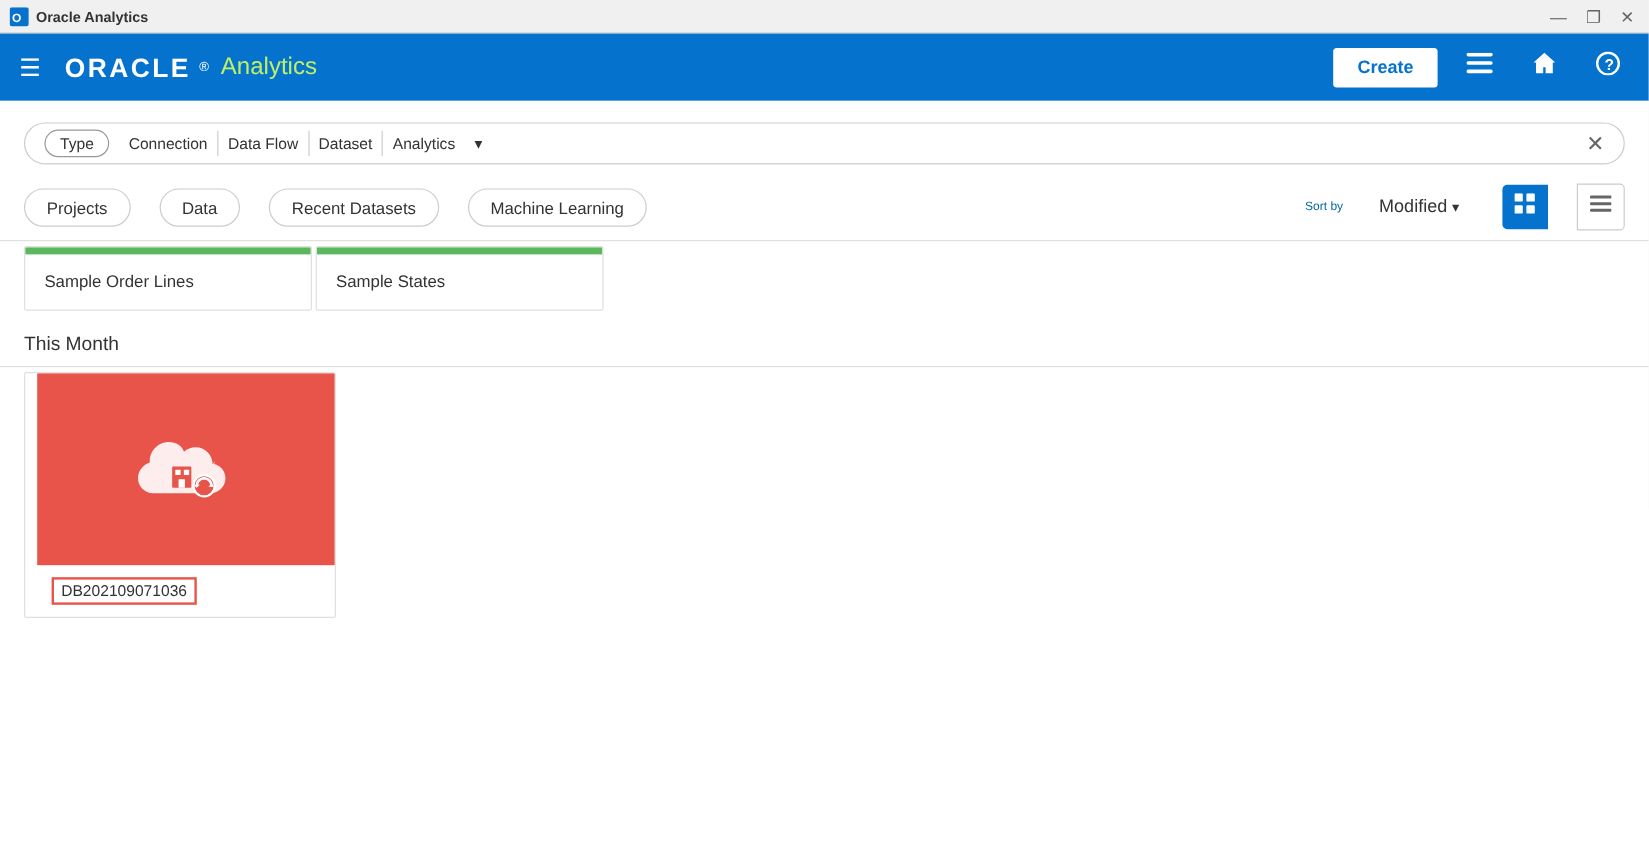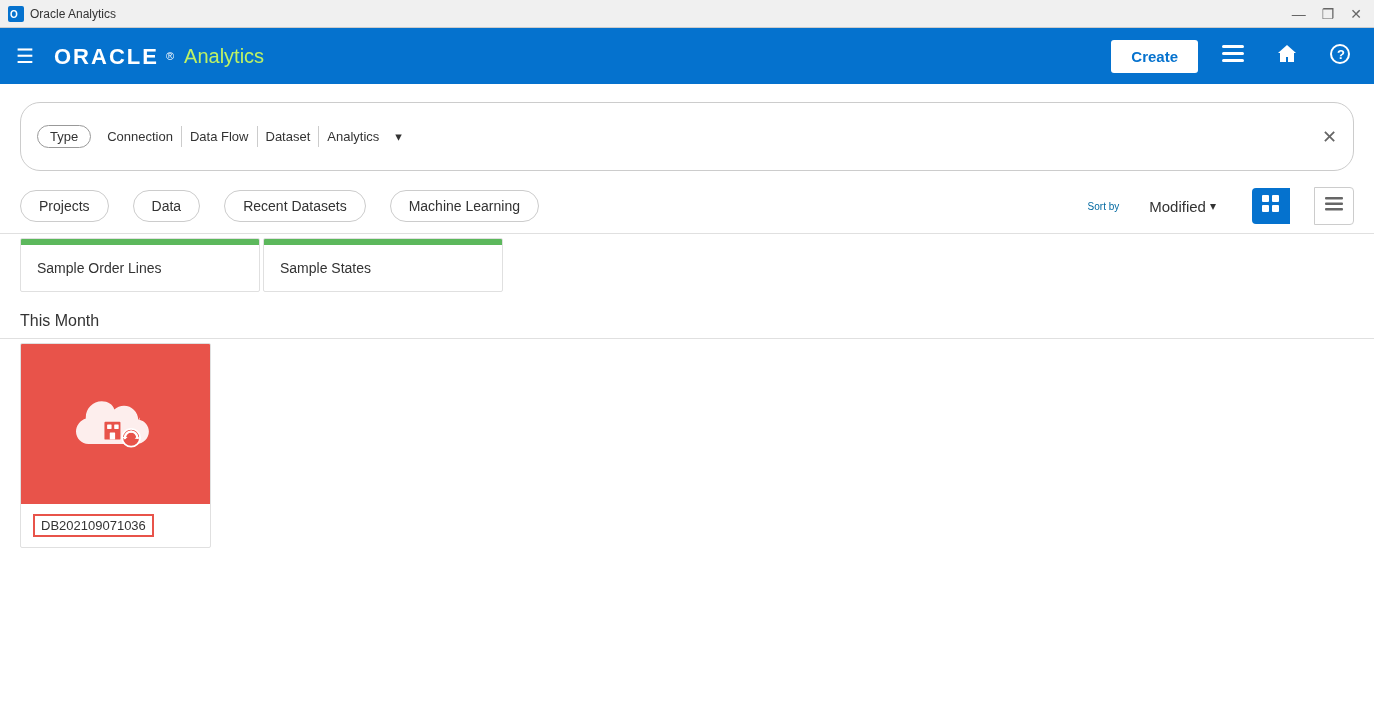--- a/index.html
+++ b/index.html
@@ -6,21 +6,21 @@
     body { font-family: 'Segoe UI', Arial, sans-serif; background: #f5f5f5; width: 1374px; height: 702px; overflow: hidden; }
 
     
     .title-bar {
       display: flex; align-items: center;
       background: #f0f0f0; border-bottom: 1px solid #ccc;
       height: 28px; padding: 0 8px;
       font-size: 12px; color: #333;
     }
     .title-bar-icon { width: 16px; height: 16px; margin-right: 6px; }
-    .title-bar-title { flex: 1; }
+    .title-bar-title { flex: 1; font-weight: bold; }
     .title-bar-controls { display: flex; gap: 8px; }
     .title-bar-btn { font-size: 14px; color: #666; cursor: pointer; padding: 0 4px; }
 
     
     .navbar {
       display: flex; align-items: center;
       background: #0572ce; height: 56px; padding: 0 16px; gap: 16px;
     }
     .nav-hamburger { color: white; font-size: 20px; cursor: pointer; margin-right: 4px; }
     .nav-logo { display: flex; align-items: center; gap: 6px; }
@@ -34,21 +34,21 @@
     .nav-icon-btn { color: white; font-size: 20px; cursor: pointer; padding: 4px 8px; }
 
     
     .main-content { background: white; padding: 0; height: calc(702px - 28px - 56px); overflow-y: auto; }
 
     
     .filter-bar {
       display: flex; align-items: center; gap: 0;
       margin: 18px 20px 0 20px;
       border: 1px solid #ccc; border-radius: 20px;
-      padding: 22px 16px; background: white;
+      padding: 5px 16px; background: white;
     }
     .filter-type-label {
       background: white; border: 1px solid #999; border-radius: 12px;
       padding: 3px 12px; font-size: 13px; color: #333; margin-right: 8px;
     }
     .filter-item {
       font-size: 13px; color: #333; padding: 3px 8px; cursor: pointer;
       border-right: 1px solid #ccc;
       text-align: right;
     }
@@ -92,22 +92,22 @@
     }
     .dataset-card-top { height: 6px; background: #5cb85c; }
     .dataset-card-body { padding: 14px 16px; }
     .dataset-card-name { font-size: 14px; color: #333; }
 
     
     .section-heading { font-size: 16px; color: #333; padding: 16px 20px 8px 20px; }
 
     
     .connection-card {
-      width: 191px; border: 1px solid #e0e0e0; background: white;
-      border-radius: 2px; cursor: pointer; overflow: hidden;
+      width: 260px; border: 1px solid #e0e0e0; background: white;
+      border-radius: 2px; cursor: pointer; overflow: hidden; padding-left: 10px;
     }
     .connection-card-image {
       height: 160px; background: #e8534a;
       display: flex; align-items: center; justify-content: center;
     }
     .connection-card-footer { padding: 10px 12px; }
     .connection-card-name {
       font-size: 13px; color: #333;
       border: 2px solid #e8534a; display: inline-block; padding: 2px 6px;
     }

